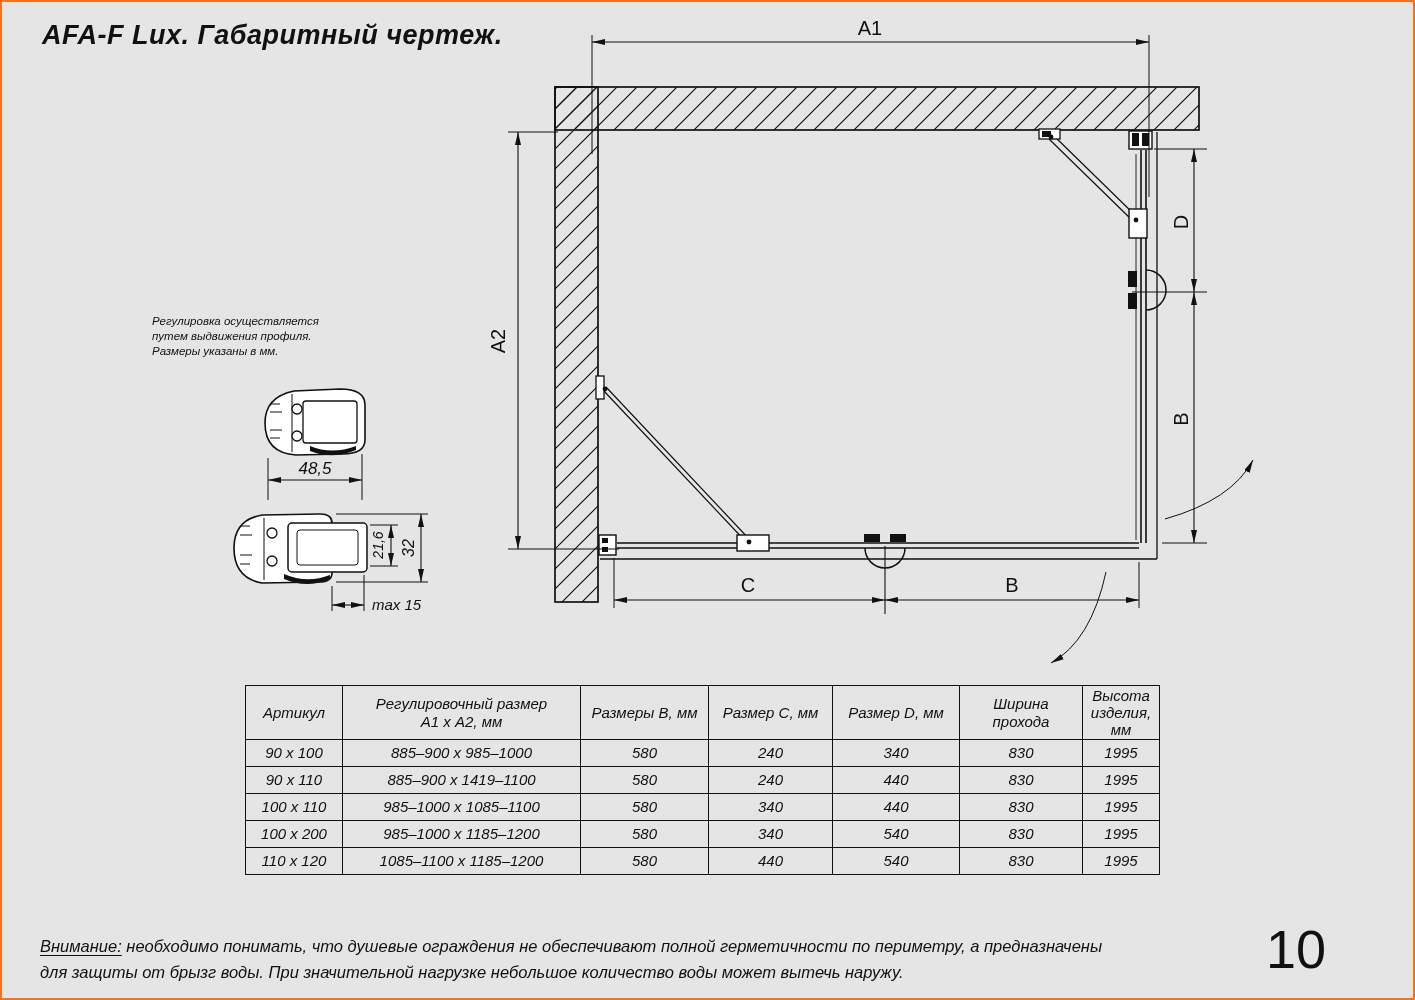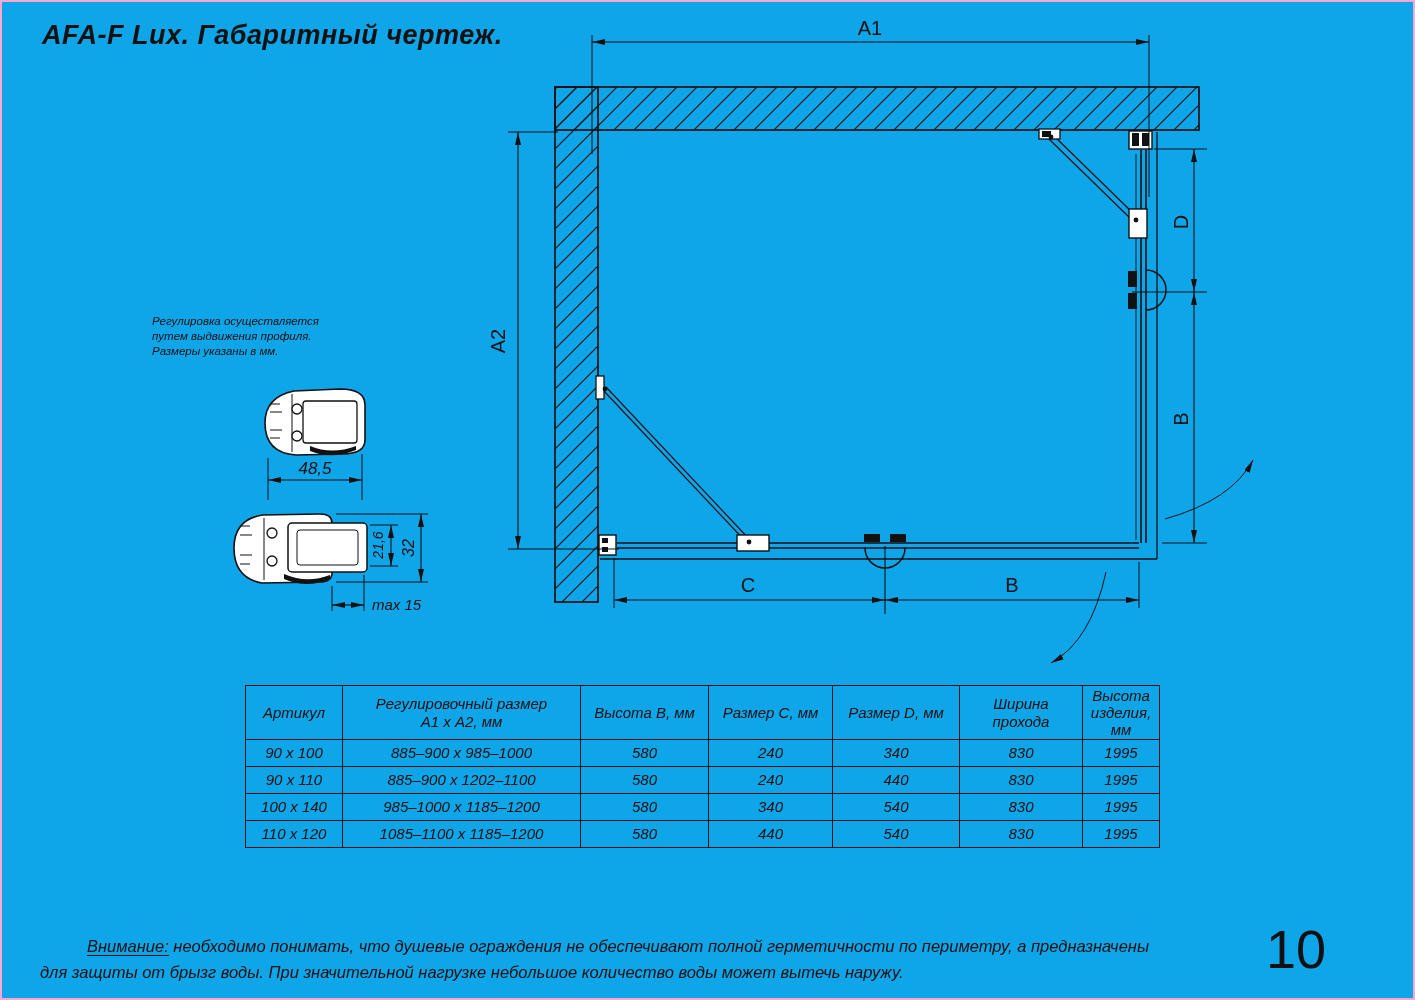--- a/index.html
+++ b/index.html
@@ -1,33 +1,33 @@
 <!DOCTYPE html>
 <html><head>
 <meta charset="utf-8">
 <style>
   html,body{margin:0;padding:0;background:#fff;}
   body{width:1415px;height:1000px;position:relative;
        font-family:"Liberation Sans","DejaVu Sans",sans-serif;color:#111;}
-  .page{position:absolute;inset:0;border:2px solid #f9a8d4;box-sizing:border-box;background:#0ea5e9;overflow:hidden;}
+  .page{position:absolute;inset:0;border:2px solid #f97316;box-sizing:border-box;background:#e5e5e5;overflow:hidden;}
   .title{position:absolute;left:40px;top:18px;font-size:27px;font-weight:600;font-style:italic;letter-spacing:.5px;white-space:nowrap;}
   .note{position:absolute;left:150px;top:312px;width:250px;
         font-size:11.5px;font-style:italic;line-height:1.3;}
   .drawing-svg{position:absolute;left:0;top:0;}
   .drawing-svg text{fill:#111;font-family:"Liberation Sans","DejaVu Sans",sans-serif;}
   .dimtxt{font-size:20px;text-anchor:middle;}
   .it{font-style:italic;}
   table.sizes{position:absolute;left:243px;top:683px;border-collapse:collapse;table-layout:fixed;width:914px;
         font-style:italic;}
   table.sizes th,table.sizes td{border:1.5px solid #111;padding:0;text-align:center;vertical-align:middle;
         font-weight:normal;font-size:15px;line-height:1.15;}
   table.sizes thead tr{height:54px;}
   table.sizes tbody tr{height:27px;}
   .warning{position:absolute;left:38px;top:932px;width:1150px;font-size:16.5px;font-style:italic;line-height:1.55;}
-  .warning .ul{text-decoration:underline;text-underline-offset:3px;margin-left:47px;}
+  .warning .ul{text-decoration:underline;text-underline-offset:3px;}
   .pagenum{position:absolute;left:1246px;top:916px;width:78px;text-align:right;font-size:54px;font-style:normal;}
 </style>
 </head>
 <body>
 
 <div class="page">
 
   <div class="title">AFA-F Lux. Габаритный чертеж.</div>
 
   <div class="note">
@@ -189,21 +189,21 @@
     <thead>
       <tr>
         <th>
             <div>Артикул</div>
           </th>
         <th>
           <div>Регулировочный размер</div>
             <div>А1 х А2, мм</div>
           </th>
         <th>
-            <div>Высота В, мм</div>
+            <div>Размеры В, мм</div>
           </th>
         <th>
             <div>Размер С, мм</div>
           </th>
         <th>
             <div>Размер D, мм</div>
           </th>
         <th>
           <div>Ширина</div>
             <div>прохода</div>
@@ -220,29 +220,38 @@
         <td>90 х 100</td>
           <td>885–900 х 985–1000</td>
         <td>580</td>
           <td>240</td>
         <td>340</td>
           <td>830</td>
         <td>1995</td>
       </tr>
       <tr>
         <td>90 х 110</td>
-          <td>885–900 х 1202–1100</td>
+          <td>885–900 х 1419–1100</td>
         <td>580</td>
           <td>240</td>
         <td>440</td>
           <td>830</td>
         <td>1995</td>
       </tr>
       <tr>
-        <td>100 х 140</td>
+        <td>100 х 110</td>
+          <td>985–1000 х 1085–1100</td>
+        <td>580</td>
+          <td>340</td>
+        <td>440</td>
+          <td>830</td>
+        <td>1995</td>
+      </tr>
+      <tr>
+        <td>100 х 200</td>
           <td>985–1000 х 1185–1200</td>
         <td>580</td>
           <td>340</td>
         <td>540</td>
           <td>830</td>
         <td>1995</td>
       </tr>
       <tr>
         <td>110 х 120</td>
           <td>1085–1100 х 1185–1200</td>

